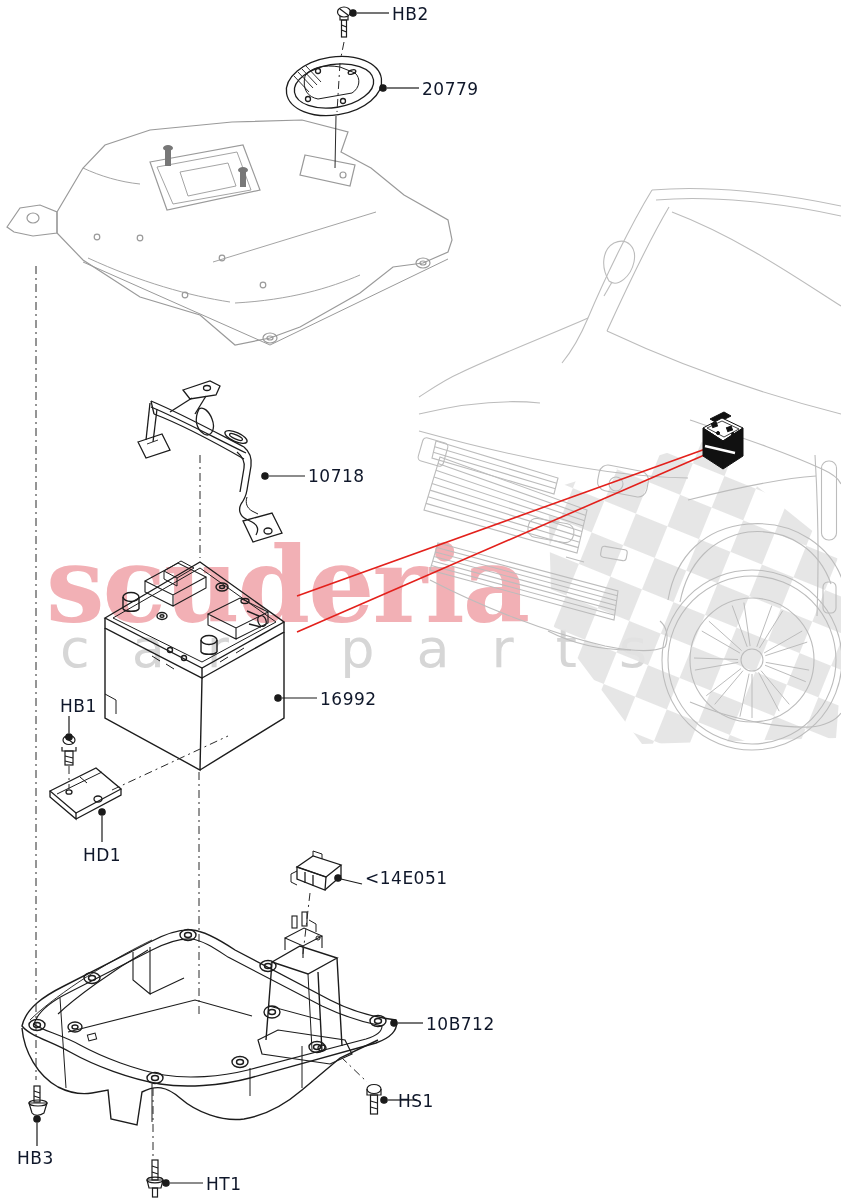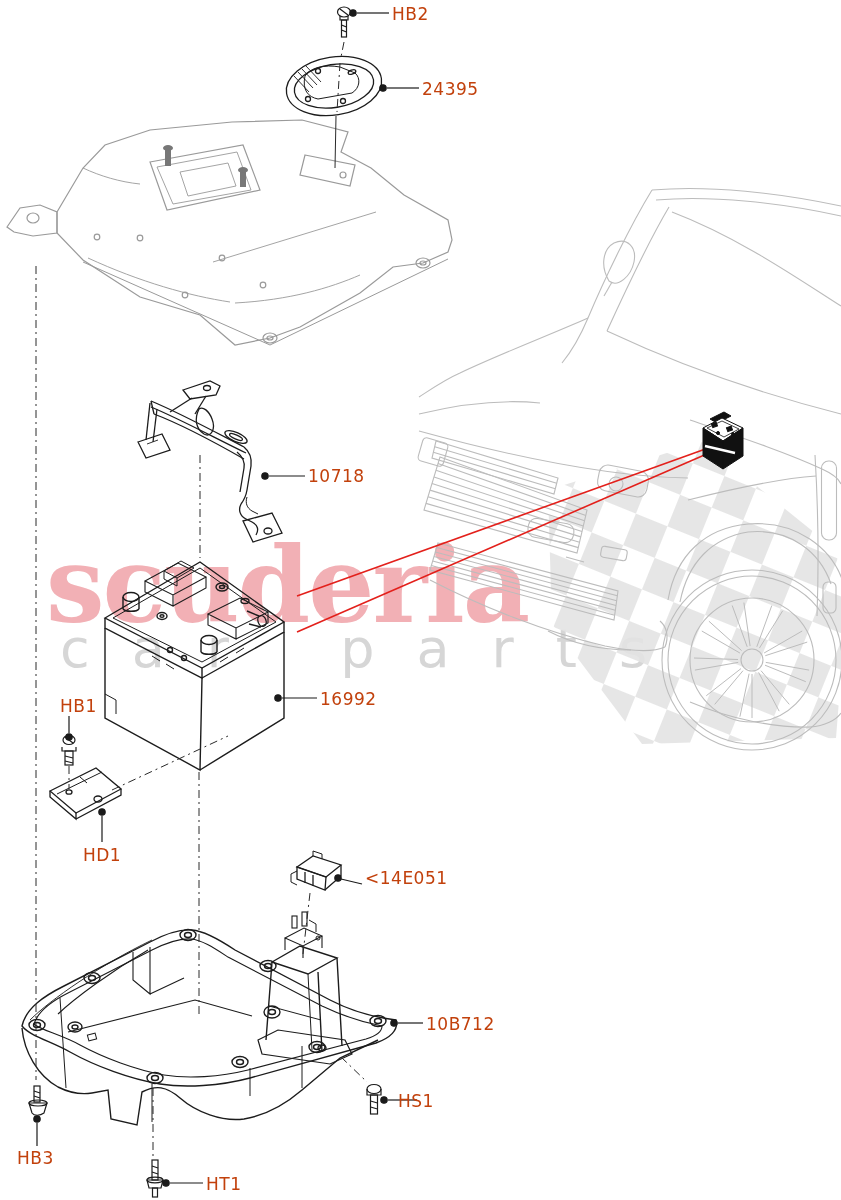--- a/index.html
+++ b/index.html
@@ -8,21 +8,21 @@
   
   .wm-brand{position:absolute;left:46px;top:534px;z-index:1;
             font-family:"DejaVu Serif",serif;font-weight:bold;font-size:104px;line-height:1;
             color:#f2b0b5;letter-spacing:-2px;white-space:nowrap;user-select:none;}
   .wm-tagline{position:absolute;left:60px;top:622px;z-index:1;
             font-family:"DejaVu Sans",sans-serif;font-size:54px;line-height:1;
             color:#d6d6d6;letter-spacing:42px;word-spacing:10px;white-space:nowrap;user-select:none;}
   
   svg.art{position:absolute;left:0;top:0;z-index:2;}
   
-  .callout{position:absolute;z-index:3;color:#c2410c;
+  .callout{position:absolute;z-index:3;color:#0f172a;
            font:17px "DejaVu Sans",sans-serif;letter-spacing:.5px;
            white-space:nowrap;cursor:pointer;}
 </style>
 </head>
 <body>
 
 <div class="stage">
 
   <div class="wm-brand">scuderia</div>
   <div class="wm-tagline">car parts</div>
@@ -392,21 +392,21 @@
       <line x1="388" y1="1100" x2="417" y2="1100"></line>
         <circle cx="384" cy="1100" r="3.2"></circle>
       <line x1="37" y1="1123" x2="37" y2="1146"></line>
         <circle cx="37" cy="1119" r="3.2"></circle>
       <line x1="170" y1="1183" x2="203" y2="1183"></line>
         <circle cx="166" cy="1183" r="3.2"></circle>
     </g>
   </svg>
 
   <div class="callout" style="left:392px;top:4px">HB2</div>
-  <div class="callout" style="left:422px;top:79px">24395</div>
+  <div class="callout" style="left:422px;top:79px">20779</div>
   <div class="callout" style="left:308px;top:466px">10718</div>
   <div class="callout" style="left:320px;top:689px">16992</div>
   <div class="callout" style="left:60px;top:696px">HB1</div>
   <div class="callout" style="left:83px;top:845px">HD1</div>
   <div class="callout" style="left:365px;top:868px">&lt;14E051</div>
   <div class="callout" style="left:426px;top:1014px">10B712</div>
   <div class="callout" style="left:398px;top:1091px">HS1</div>
   <div class="callout" style="left:17px;top:1148px">HB3</div>
   <div class="callout" style="left:206px;top:1174px">HT1</div>
 

